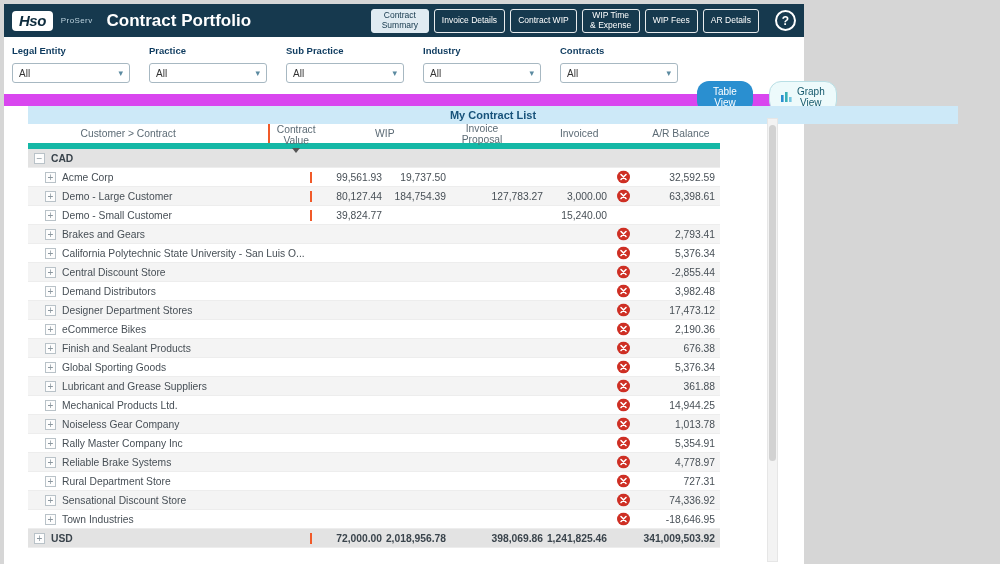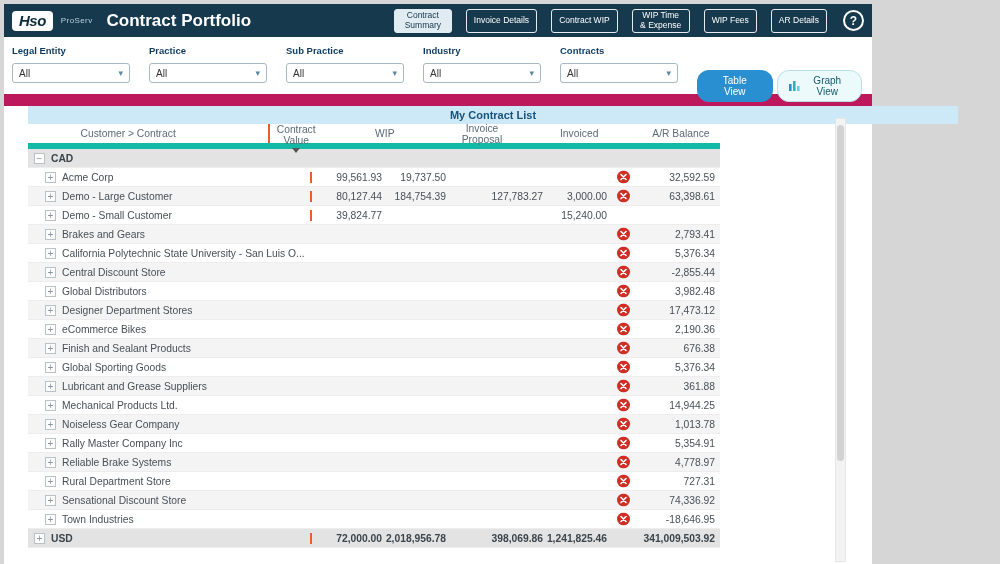--- a/index.html
+++ b/index.html
@@ -2,34 +2,34 @@
 <html><head>
 <meta charset="utf-8">
 <style>
   * { box-sizing: border-box; margin: 0; padding: 0; }
   body {
     width: 1000px; height: 564px; overflow: hidden;
     font-family: "Liberation Sans", sans-serif;
     background: #d6d6d6;
   }
   .frame { width: 1000px; height: 564px; padding: 4px; }
-  .app { width: 868px; height: 552px; background: #be185d; }
+  .app { width: 800px; height: 552px; background: #d946ef; }
 
   
   .topbar {
     height: 33px; background: #16394e;
     display: flex; align-items: center; gap: 8px; padding: 0 8px;
   }
   .logo {
     background: #ffffff; color: #0d2b3d; font-weight: bold; font-style: italic;
     font-size: 15px; padding: 1px 7px 2px; border-radius: 4px; letter-spacing: -0.5px;
   }
   .brand { color: #bcd2de; font-size: 8px; letter-spacing: .4px; }
   .page-title { color: #ffffff; font-weight: bold; font-size: 17px; margin-left: 6px; white-space: nowrap; }
-  .topnav { margin-left: auto; display: flex; gap: 14px; align-items: center; justify-content: flex-end; }
+  .topnav { margin-left: auto; display: flex; gap: 5px; align-items: center; justify-content: flex-end; }
   .topnav .navbtn {
     height: 24px; min-width: 52px; background: transparent; color: #ffffff;
     border: 1px solid rgba(255,255,255,.9); border-radius: 3px;
     font-family: inherit; font-size: 8.5px; line-height: 1.15;
     display: flex; align-items: center; justify-content: center; text-align: center;
     padding: 2px 7px; white-space: nowrap; cursor: pointer;
   }
   .topnav .navbtn.two-line { width: 58px; white-space: normal; }
   .topnav .navbtn.active { background: #e0ebf2; color: #14374b; border-color: #e0ebf2; }
   .help-circle {
@@ -42,21 +42,21 @@
   .filterbar { height: 57px; background: #ffffff; display: flex; padding: 8px 10px 0 8px; }
   .filters { display: flex; }
   .filter { width: 118px; margin-right: 19px; }
   .filter-label { display: block; font-size: 9.5px; font-weight: bold; color: #0d3a5e; margin-bottom: 7px; }
   .select {
     height: 20px; border: 1px solid #a7b8c2; border-radius: 3px; background: #fff;
     display: flex; align-items: center; justify-content: space-between;
     padding: 0 6px; font-size: 10px; color: #333; cursor: pointer;
   }
   .chevron { color: #5b8aa0; font-size: 9px; }
-  .views { margin-left: auto; display: flex; gap: 4px; align-items: flex-start; margin-top: 25px; }
+  .views { margin-left: auto; display: flex; gap: 16px; align-items: flex-start; margin-top: 36px; }
   .btn-table {
     background: #2a8fd0; color: #ffffff; border: none; border-radius: 12px;
     font-family: inherit; font-size: 10px; padding: 5px 16px; cursor: pointer;
   }
   .btn-graph {
     background: #edfafb; color: #14586b; border: 1px solid #b9dfe5; border-radius: 12px;
     font-family: inherit; font-size: 10px; padding: 4px 11px; cursor: pointer;
     display: flex; align-items: center; gap: 5px;
   }
 
@@ -323,21 +323,21 @@
                     <circle cx="7" cy="7" r="7" fill="#ce2f24"></circle>
                     <path d="M4.3 4.3 L9.7 9.7 M9.7 4.3 L4.3 9.7" stroke="#ffffff" stroke-width="1.7" stroke-linecap="round"></path>
                   </svg>
                 </span>
       <span>-2,855.44</span>
     </div>
   </div>
             <div class="row item">
     <div class="cell c-name">
       <span class="expander">+</span>
-      <span>Global Distributors</span>
+      <span>Demand Distributors</span>
     </div>
     <div class="cell c-cv num"></div>
     <div class="cell c-wip num"></div>
     <div class="cell c-ip num"></div>
     <div class="cell c-inv num"></div>
     <div class="cell c-ar">
       <span class="ar-icon">
                   <svg width="13" height="13" viewBox="0 0 14 14">
                     <circle cx="7" cy="7" r="7" fill="#ce2f24"></circle>
                     <path d="M4.3 4.3 L9.7 9.7 M9.7 4.3 L4.3 9.7" stroke="#ffffff" stroke-width="1.7" stroke-linecap="round"></path>

